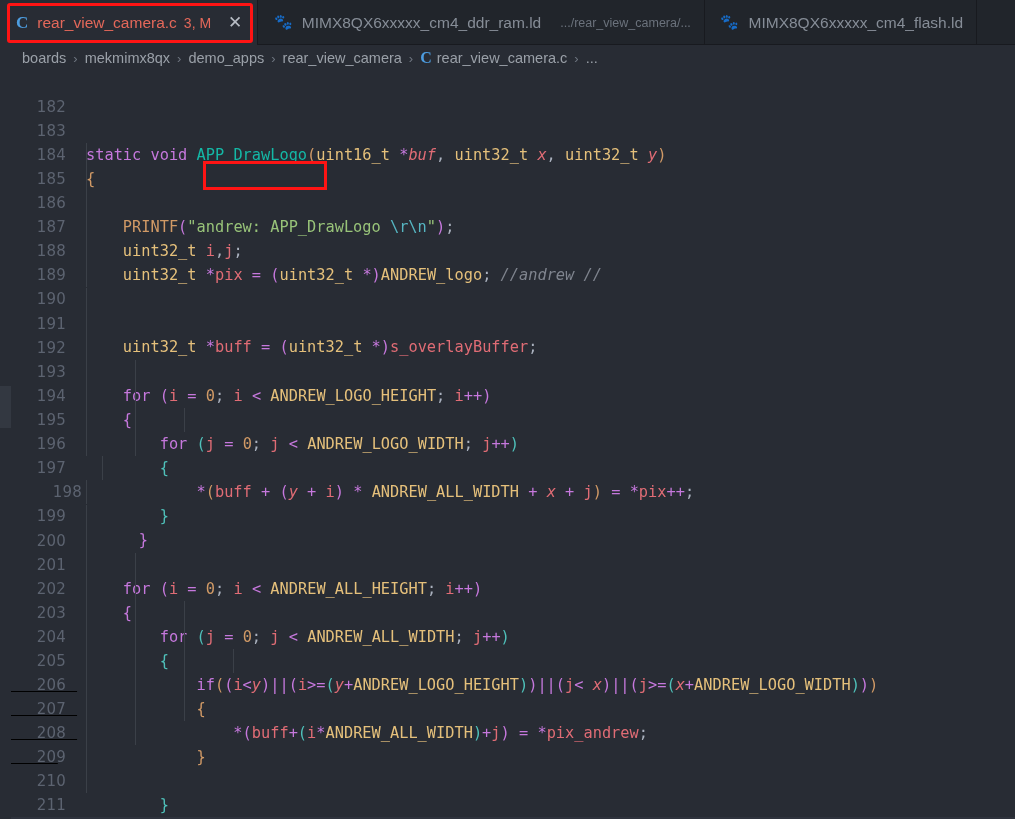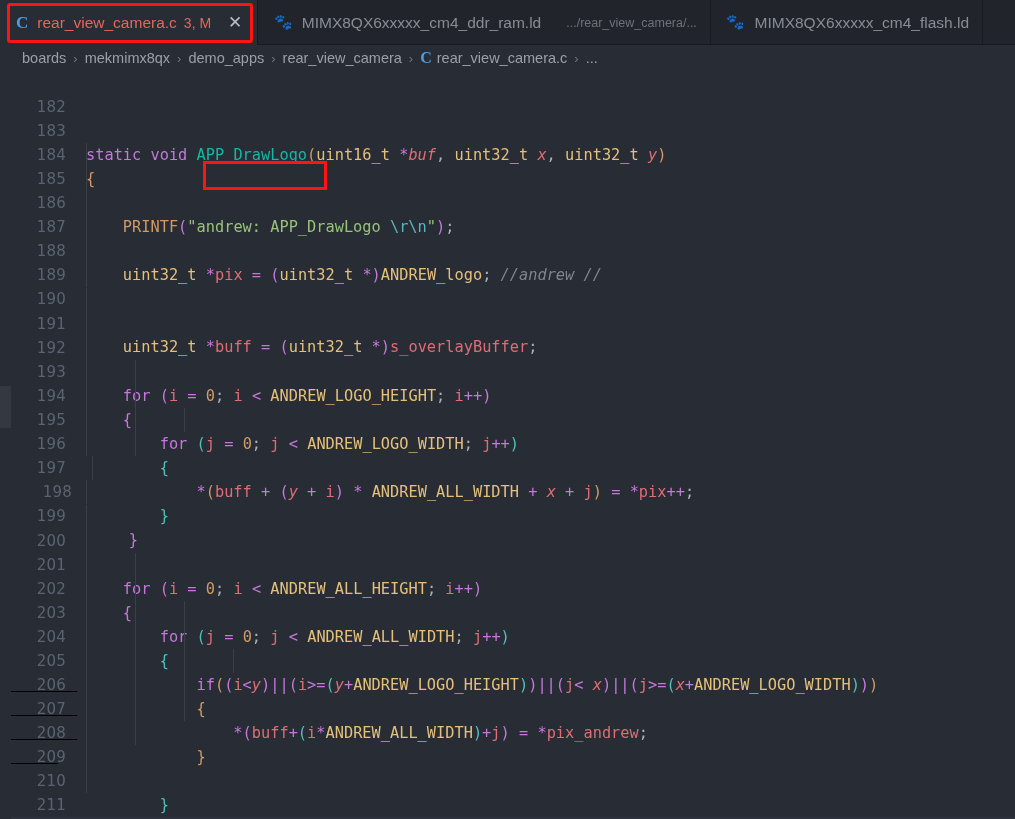--- a/index.html
+++ b/index.html
@@ -32,21 +32,21 @@
   .tab .ficon{
     font-size:17px;font-weight:bold;font-family:"Liberation Serif",serif;
     color:#4d9de0;line-height:1;
   }
   .tab .ficon.ld{
     font-size:15px;color:#c8ccd4;font-family:"DejaVu Sans",sans-serif;
   }
   .tab .tname{font-size:15.5px;}
   .tab.active .tname{color:#e4685a;}
   .tab .badge{font-size:14px;color:#e4685a;margin-left:-2px;}
-  .tab .sub{font-size:12.5px;color:#6b727c;margin-left:16px;}
+  .tab .sub{font-size:12.5px;color:#6b727c;margin-left:10px;}
   .tab .close{
     margin-left:6px;font-size:17px;color:#b7bcc4;width:18px;text-align:center;
     line-height:1;font-family:"DejaVu Sans",sans-serif;font-weight:300;
   }
   .tab.inactive .tname{color:#868d97;}
 
   
   .anno-tab{
     position:absolute;left:7px;top:3px;width:246px;height:40px;
     border:3px solid #ff1414;border-radius:3px;box-sizing:border-box;
@@ -191,20 +191,21 @@
 
       <div class="row" style="top:72px;position:absolute;left:0;right:0;">
         <span class="ln">185</span>
         <span class="guide" style="left:86px;"></span>
         <span class="code">    <span class="call">PRINTF</span><span class="b2">(</span><span class="str">"andrew: APP_DrawLogo </span><span class="esc">\r\n</span><span class="str">"</span><span class="b2">)</span><span class="semi">;</span></span>
       </div>
 
       <div class="row" style="top:96px;position:absolute;left:0;right:0;">
         <span class="ln">186</span>
         <span class="guide" style="left:86px;"></span>
+        <span class="code">    <span class="typ">uint32_t</span> <span class="var">i</span><span class="semi">,</span><span class="var">j</span><span class="semi">;</span></span>
       </div>
 
       <div class="row" style="top:120px;position:absolute;left:0;right:0;">
         <span class="ln">187</span>
         <span class="guide" style="left:86px;"></span>
         <span class="code">    <span class="typ">uint32_t</span> <span class="op">*</span><span class="var">pix</span> <span class="op">=</span> <span class="b2">(</span><span class="typ">uint32_t</span> <span class="op">*</span><span class="b2">)</span><span class="macro">ANDREW_logo</span><span class="semi">;</span> <span class="cmt">//andrew //</span></span>
       </div>
 
       <div class="row" style="top:144px;position:absolute;left:0;right:0;">
         <span class="ln">188</span>
@@ -256,21 +257,21 @@
         <span class="guide" style="left:86px;"></span><span class="guide" style="left:135px;"></span><span class="guide" style="left:184px;"></span>
         <span class="code">            <span class="op">*</span><span class="b4">(</span><span class="var">buff</span> <span class="op">+</span> <span class="b2">(</span><span class="ital">y</span> <span class="op">+</span> <span class="var">i</span><span class="b2">)</span> <span class="op">*</span> <span class="macro">ANDREW_ALL_WIDTH</span> <span class="op">+</span> <span class="ital">x</span> <span class="op">+</span> <span class="var">j</span><span class="b4">)</span> <span class="op">=</span> <span class="op">*</span><span class="var">pix</span><span class="op">++</span><span class="semi">;</span></span>
       </div>
 
       <div class="row" style="top:361px;position:absolute;left:0;right:0;">
         <span class="ln">197</span>
         <span class="guide" style="left:86px;"></span><span class="guide" style="left:135px;"></span>
         <span class="code">        <span class="b3">}</span></span>
       </div>
 
-      <div class="row" style="top:385px;position:absolute;left:6px;right:0;">
+      <div class="row" style="top:385px;position:absolute;left:16px;right:0;">
         <span class="ln">198</span>
         <span class="guide" style="left:86px;"></span>
         <span class="code">    <span class="b2">}</span></span>
       </div>
 
       <div class="row" style="top:409px;position:absolute;left:0;right:0;">
         <span class="ln">199</span>
         <span class="guide" style="left:86px;"></span>
       </div>
 

